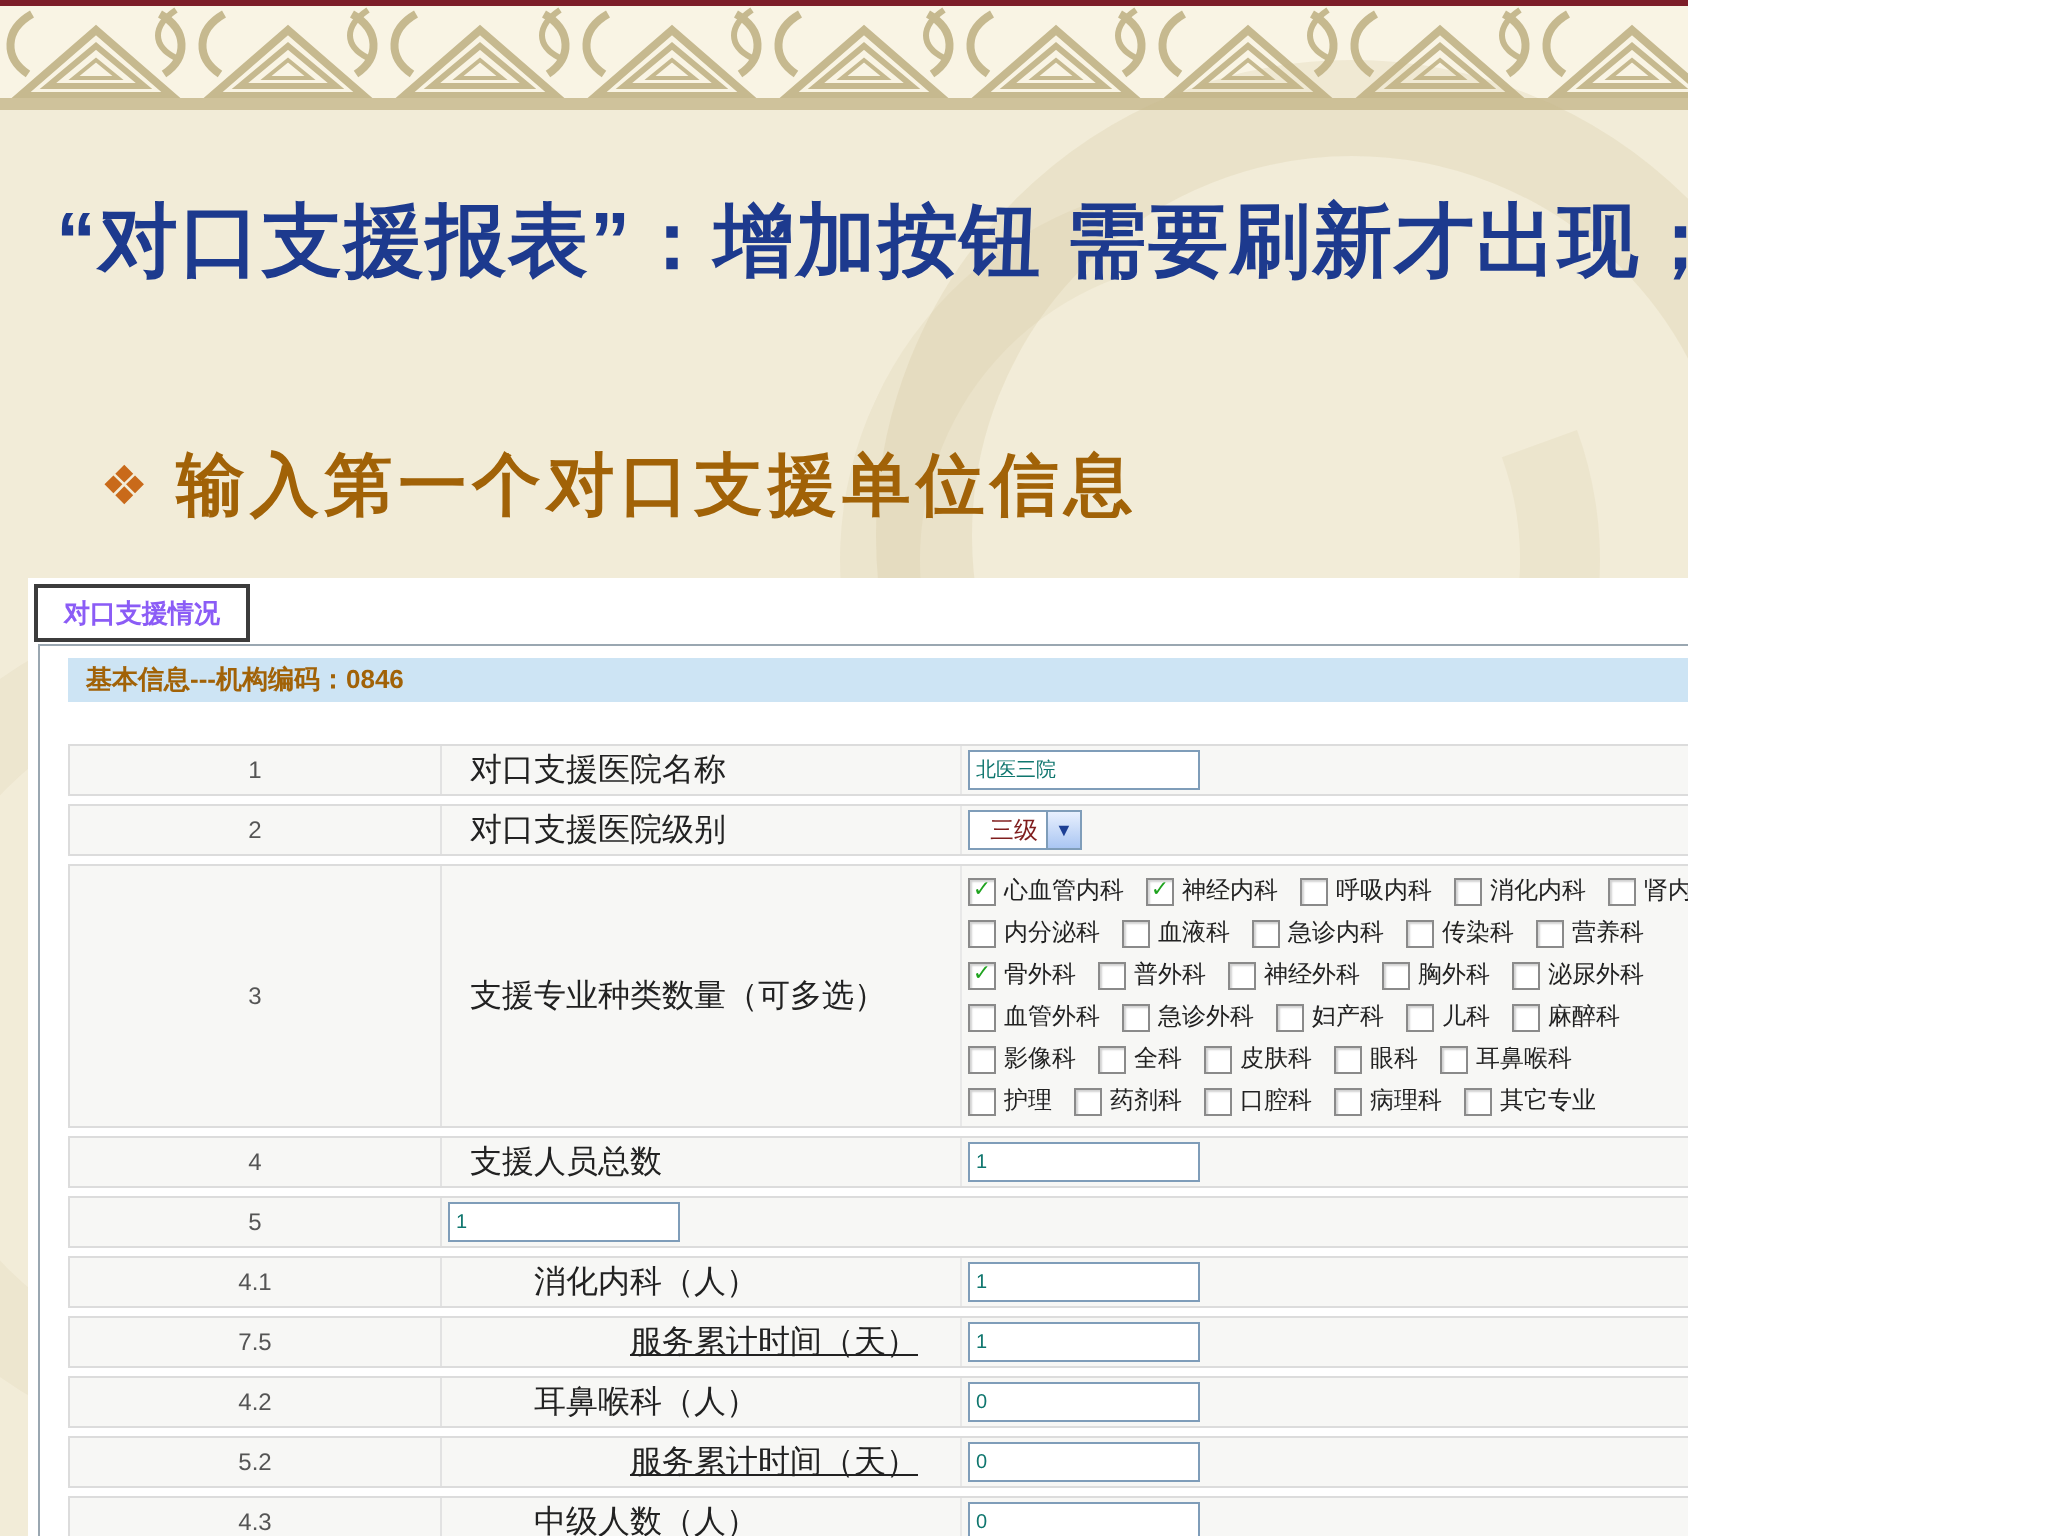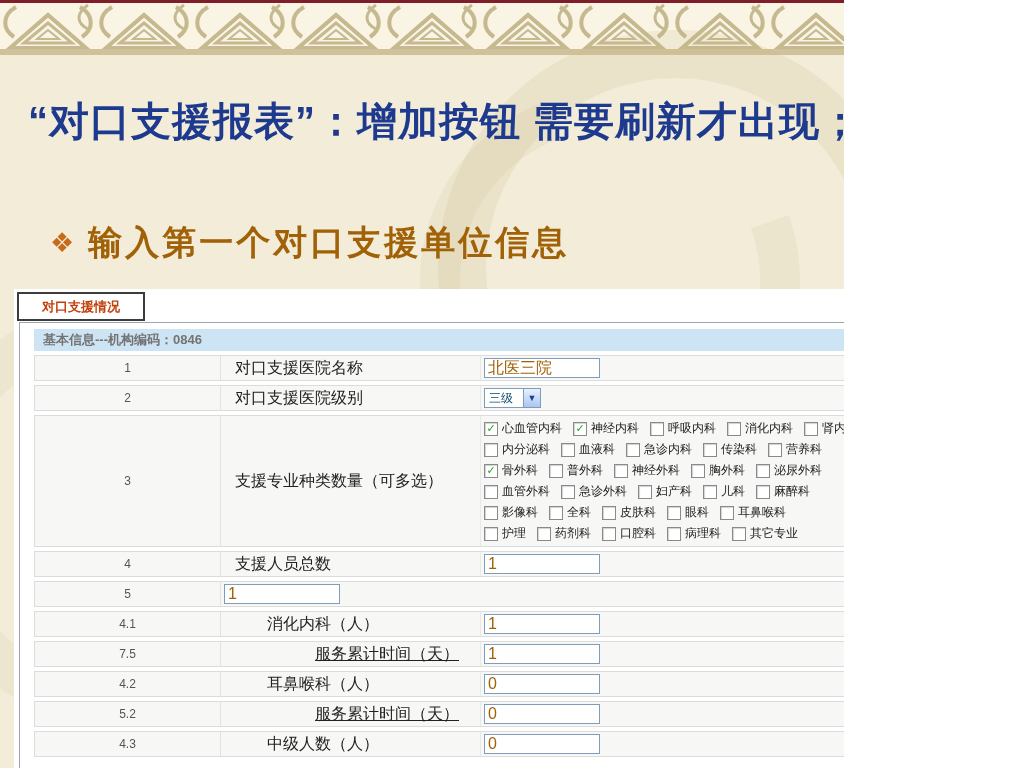--- a/index.html
+++ b/index.html
@@ -20,45 +20,45 @@
   .title{position:absolute;left:28px;top:96px;width:940px;margin:0;
          font-size:40px;line-height:1.25;font-weight:bold;color:#1d3a8e;letter-spacing:1px;}
   .bullet-line{position:absolute;left:50px;top:220px;display:flex;align-items:center;}
   .bullet-icon{font-size:27px;color:#c96a1a;margin-right:14px;line-height:1;}
   .bullet-text{font-family:"Liberation Serif","DejaVu Serif",serif;
                font-size:34px;font-weight:bold;color:#a16207;letter-spacing:3px;}
 
   
   .panel{position:absolute;left:14px;top:289px;width:990px;height:479px;background:#ffffff;}
   .tab{position:absolute;left:3px;top:3px;background:#fff;border:2px solid #3c3c3c;
-       padding:4px 23px 3px;font-size:13px;font-weight:bold;color:#c2410c;}
+       padding:4px 13px 3px;font-size:13px;font-weight:bold;color:#8b5cf6;}
   .export-btn{position:absolute;right:9px;top:4px;background:linear-gradient(#fefdf9,#e6e2d0);
        border:1px solid #7d7d7d;border-right-color:#4c4c4c;border-bottom-color:#4c4c4c;
        padding:2px 0;font-size:12px;color:#1a2a3a;font-family:inherit;cursor:pointer;}
 
   .table{position:absolute;left:5px;right:2px;top:33px;bottom:0;background:#fff;
          border:1px solid #9aa7b1;border-bottom:none;overflow:hidden;}
-  .section-header{margin:6px 4px 4px 14px;background:#cde4f4;font-weight:bold;font-size:13px;
-         color:#737373;padding:3px 9px;height:16px;line-height:16px;}
+  .section-header{margin:6px 4px 21px 14px;background:#cde4f4;font-weight:bold;font-size:13px;
+         color:#a16207;padding:3px 9px;height:16px;line-height:16px;}
 
   .row{display:flex;align-items:stretch;background:#f7f7f5;border:1px solid #dcdcdc;
        margin:4px 4px 4px 14px;min-height:22px;}
   .cell{display:flex;align-items:center;}
   .num{width:185px;justify-content:center;color:#555;font-size:12px;border-right:1px solid #e2e2e2;}
   .label{width:260px;padding-left:14px;font-size:16px;color:#222;border-right:1px solid #e8e8e8;box-sizing:border-box;}
   .indent1{padding-left:46px;}
   .indent2{padding-left:94px;text-decoration:underline;}
   .control{flex:1;padding:2px 0 2px 3px;border-right:1px solid #e8e8e8;}
   .end{width:25px;}
   .multi{flex-direction:column;align-items:flex-start;justify-content:center;}
 
-  .tinput{width:108px;height:16px;border:1px solid #7f9db9;font-size:16px;padding:1px 3px;
-          font-family:inherit;color:#a16207;background:#fff;}
+  .tinput{width:108px;height:16px;border:1px solid #7f9db9;font-size:10px;padding:1px 3px;
+          font-family:inherit;color:#0f766e;background:#fff;}
   .selectbox{display:inline-flex;align-items:stretch;border:1px solid #7f9db9;background:#fff;height:18px;cursor:default;}
-  .sel-text{font-size:12px;color:#0c4a6e;padding:1px 4px 0;min-width:30px;}
+  .sel-text{font-size:12px;color:#7f1d1d;padding:1px 4px 0;min-width:30px;text-align:right;}
   .sel-arrow{width:16px;display:flex;align-items:center;justify-content:center;font-size:9px;color:#1c3f94;
           background:linear-gradient(#e8f0fe,#aac6f2);border-left:1px solid #7f9db9;}
 
   .cbline{display:flex;align-items:center;height:21px;}
   .cbitem{display:inline-flex;align-items:center;margin-right:11px;cursor:default;}
   .cb{width:12px;height:12px;background:#fff;border:1px solid #8a8a8a;
       box-shadow:inset 1px 1px 1px rgba(0,0,0,.18);display:inline-flex;align-items:center;
       justify-content:center;font-size:11px;font-weight:bold;color:#1fa31f;margin-right:4px;line-height:1;}
   .cblabel{font-size:12px;color:#222;}
 </style>

